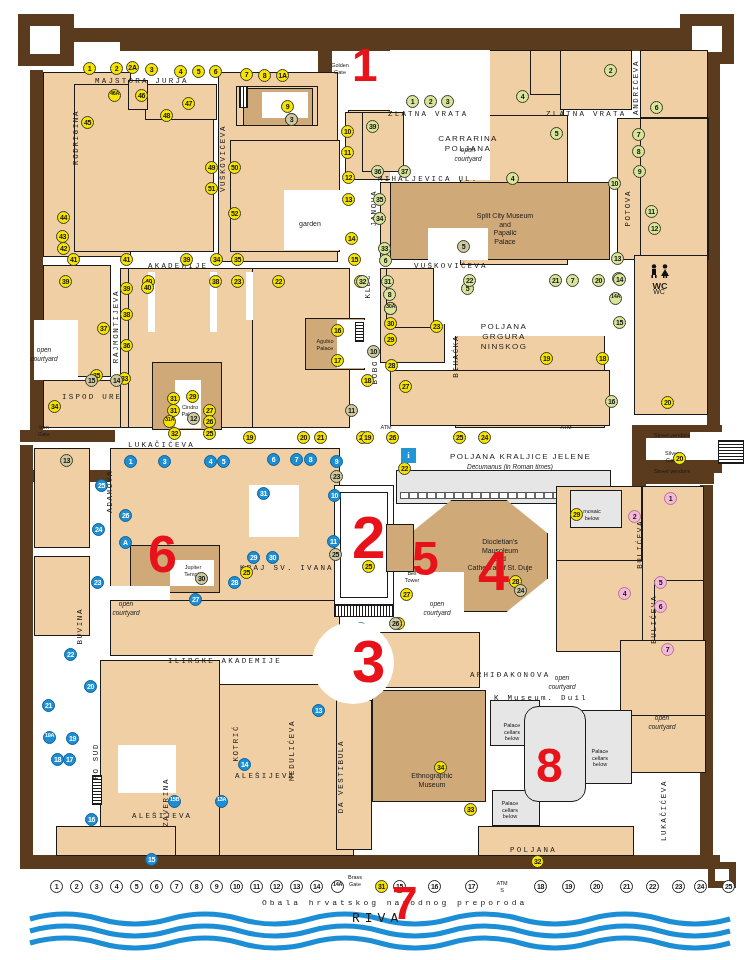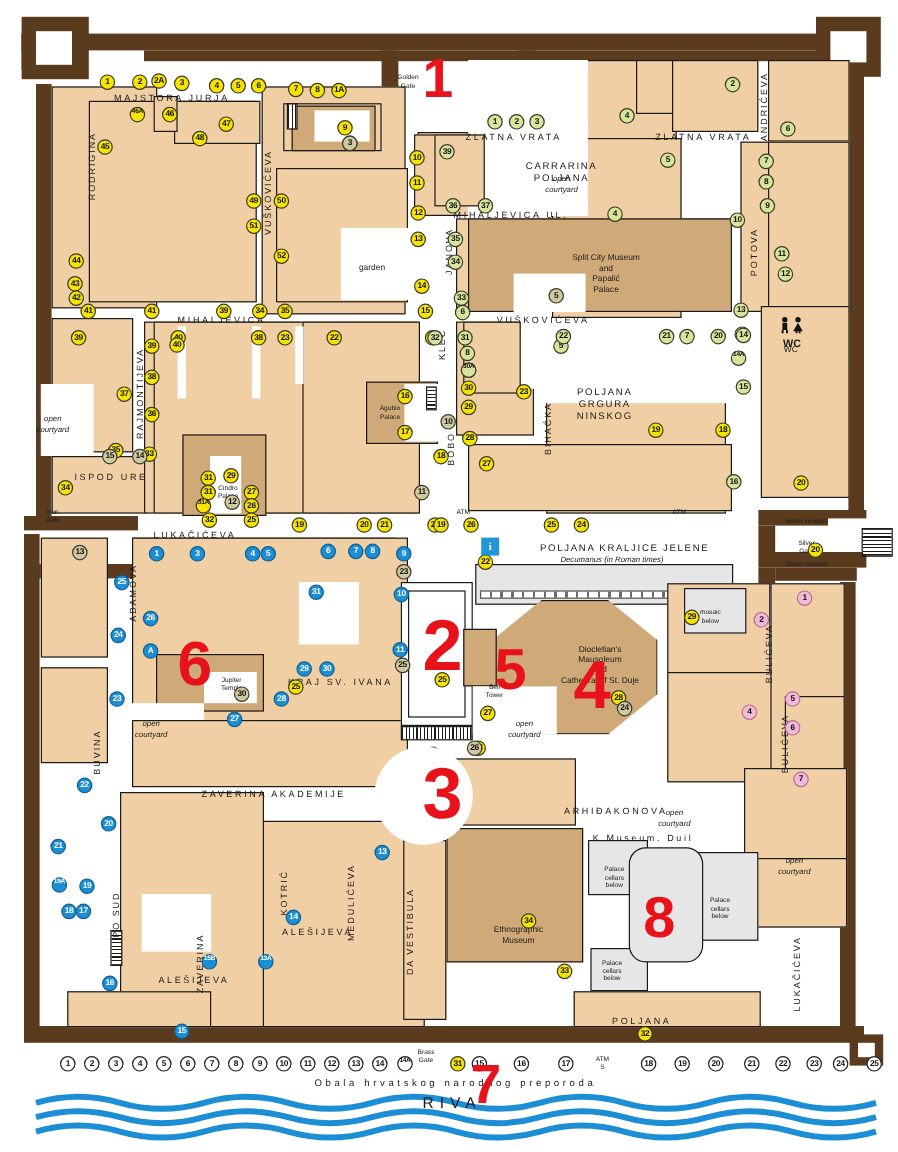--- a/index.html
+++ b/index.html
@@ -21,21 +21,21 @@
   .mk.yel{background:#f6e400;}
   .mk.grn{background:#d8e49a;}
   .mk.blu{background:#1b8ed6;color:#fff;border-color:#12608f;}
   .mk.pnk{background:#f3b9d8;border-color:#b7718f;}
   .mk.kha{background:#cfc9a0;}
   .mk.whi{background:#ffffff;border-color:#222;color:#111;}
   .mk.two{font-size:5.5px;line-height:5.5px;padding-top:1px;}
 
   
   .st{position:absolute;font-size:7.5px;letter-spacing:2.2px;color:#1a1a1a;
-      font-family:Liberation Sans, sans-serif;white-space:nowrap;text-align:center;}
+      font-family:Liberation Mono, monospace;white-space:nowrap;text-align:center;}
   .st.vu{writing-mode:vertical-rl;transform:rotate(180deg);letter-spacing:1.6px;}
   .lbl{position:absolute;font-size:7px;color:#1a1a1a;text-align:center;line-height:8.5px;
        font-family:"Liberation Sans",sans-serif;white-space:nowrap;}
   .lbl.big{font-size:8px;letter-spacing:1.4px;line-height:10px;}
   .lbl.it{font-style:italic;font-size:6.5px;}
   .lbl.sm{font-size:5.5px;line-height:6.5px;}
   .bignum{position:absolute;color:#e8121a;font-weight:bold;
           font-family:"Liberation Sans",sans-serif;line-height:1;}
 
   .circlebg{position:absolute;background:#fff;border-radius:50%;}
@@ -189,25 +189,25 @@
   <div class="gray" style="left:568px;top:710px;width:64px;height:74px;"></div>
   <div class="gray" style="left:524px;top:706px;width:62px;height:96px;border-radius:14px;"></div>
   <div class="bld" style="left:478px;top:826px;width:156px;height:30px;"></div>
   <div class="bld" style="left:56px;top:826px;width:120px;height:30px;"></div>
 
   <div id="layer-streets">
       <div class="st" style="left: 95px; top: 77px;">MAJSTORA JURJA</div>
       <div class="st" style="left: 388px; top: 110px;">ZLATNA VRATA</div>
       <div class="st" style="left: 546px; top: 110px;">ZLATNA VRATA</div>
       <div class="st" style="left: 378px; top: 175px;">MIHALJEVICA UL.</div>
-      <div class="st" style="left: 148px; top: 262px;">MIHALJEVICA</div>
+      <div class="st" style="left: 148px; top: 262px;">AKADEMIJE</div>
       <div class="st" style="left: 414px; top: 262px;">VUŠKOVIĆEVA</div>
       <div class="st" style="left: 128px; top: 441px;">LUKAČIĆEVA</div>
       <div class="st" style="left: 240px; top: 564px;">KRAJ SV. IVANA</div>
-      <div class="st" style="left: 168px; top: 657px;">ZAVERINA AKADEMIJE</div>
+      <div class="st" style="left: 168px; top: 657px;">ILIRSKE AKADEMIJE</div>
       <div class="st" style="left: 470px; top: 671px;">ARHIĐAKONOVA</div>
       <div class="st" style="left: 510px; top: 846px;">POLJANA</div>
       <div class="st" style="left: 62px; top: 393px;">ISPOD URE</div>
       <div class="st" style="left: 132px; top: 812px;">ALEŠIJEVA</div>
       <div class="st" style="left: 235px; top: 772px;">ALEŠIJEVA</div>
       <div class="st" style="left: 494px; top: 694px;">K Museum. Duil</div>
       <div class="st" style="left: 262px; top: 898px; letter-spacing: 3px; font-size: 8px;">Obala hrvatskog narodnog preporoda</div>
       <div class="st" style="left: 352px; top: 911px; font-size: 13px; letter-spacing: 5px;">RIVA</div>
       <div class="st vu" style="left: 72px; top: 110px;">RODRIGINA</div>
       <div class="st vu" style="left: 219px; top: 125px;">VUŠKOVIĆEVA</div>

